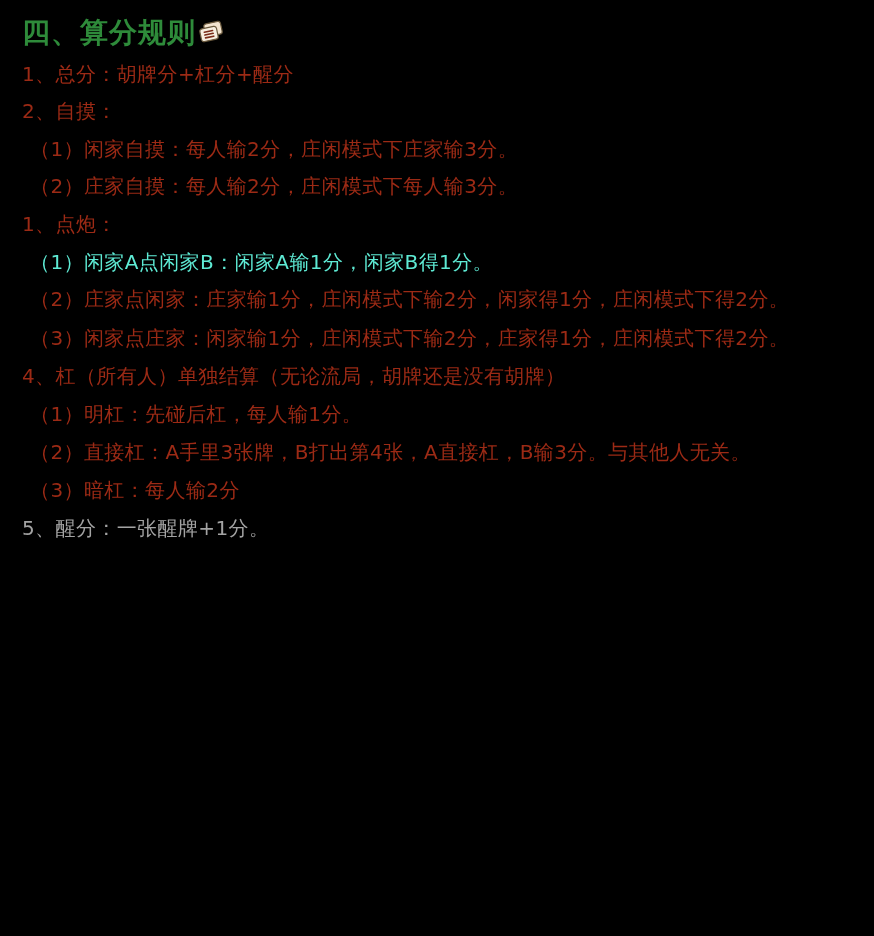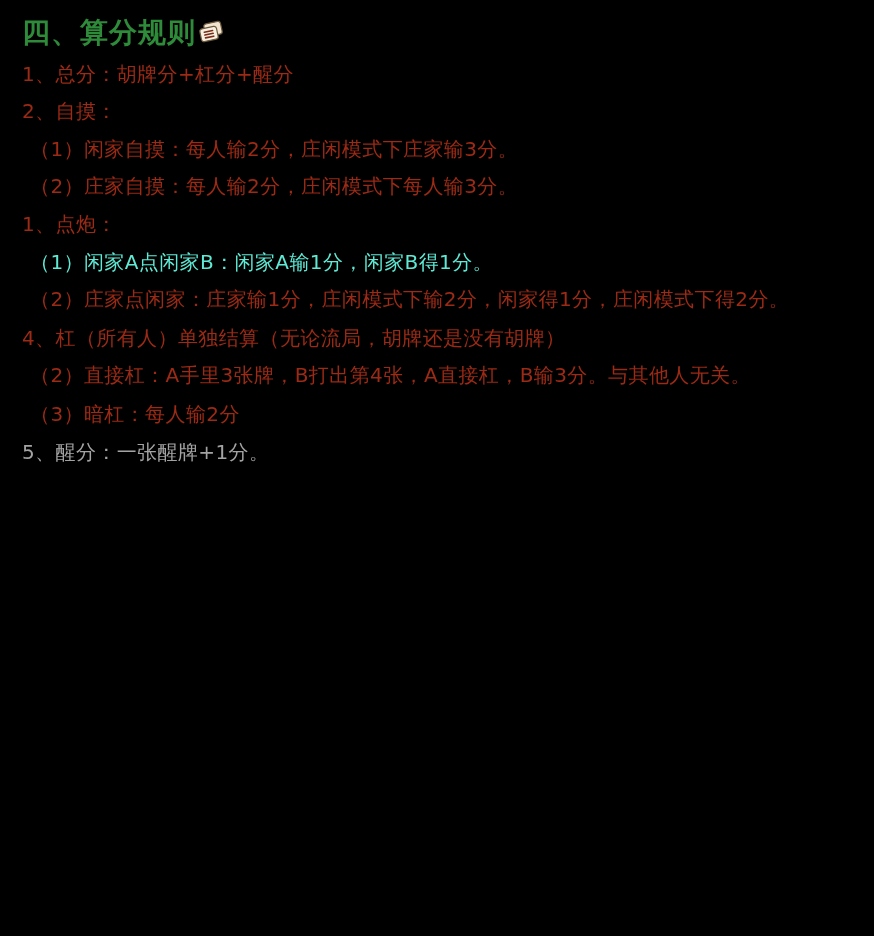--- a/index.html
+++ b/index.html
@@ -86,19 +86,21 @@
   </div>
 
   <ul class="rules">
     <li class="rule level-1" style="color: rgb(156, 42, 21);">1、总分：胡牌分+杠分+醒分</li>
     <li class="rule level-1" style="color: rgb(156, 42, 21);">2、自摸：</li>
     <li class="rule level-2" style="color: rgb(156, 42, 21);">（1）闲家自摸：每人输2分，庄闲模式下庄家输3分。</li>
     <li class="rule level-2" style="color: rgb(156, 42, 21);">（2）庄家自摸：每人输2分，庄闲模式下每人输3分。</li>
     <li class="rule level-1" style="color: rgb(156, 42, 21);">1、点炮：</li>
     <li class="rule level-2" style="color: #5eead4;">（1）闲家A点闲家B：闲家A输1分，闲家B得1分。</li>
     <li class="rule level-2 tail" style="color: rgb(156, 42, 21);">（2）庄家点闲家：庄家输1分，庄闲模式下输2分，闲家得1分，庄闲模式下得2分。</li>
+    <li class="rule level-2 tail" style="color: rgb(156, 42, 21);">（3）闲家点庄家：闲家输1分，庄闲模式下输2分，庄家得1分，庄闲模式下得2分。</li>
     <li class="rule level-1" style="color: rgb(156, 42, 21);">4、杠（所有人）单独结算（无论流局，胡牌还是没有胡牌）</li>
+    <li class="rule level-2" style="color: rgb(156, 42, 21);">（1）明杠：先碰后杠，每人输1分。</li>
     <li class="rule level-2 tail" style="color: rgb(156, 42, 21);">（2）直接杠：A手里3张牌，B打出第4张，A直接杠，B输3分。与其他人无关。</li>
     <li class="rule level-2" style="color: rgb(156, 42, 21);">（3）暗杠：每人输2分</li>
     <li class="rule level-1" style="color: #a3a3a3;">5、醒分：一张醒牌+1分。</li>
   </ul>
 
 </div>
 
 </body></html>

